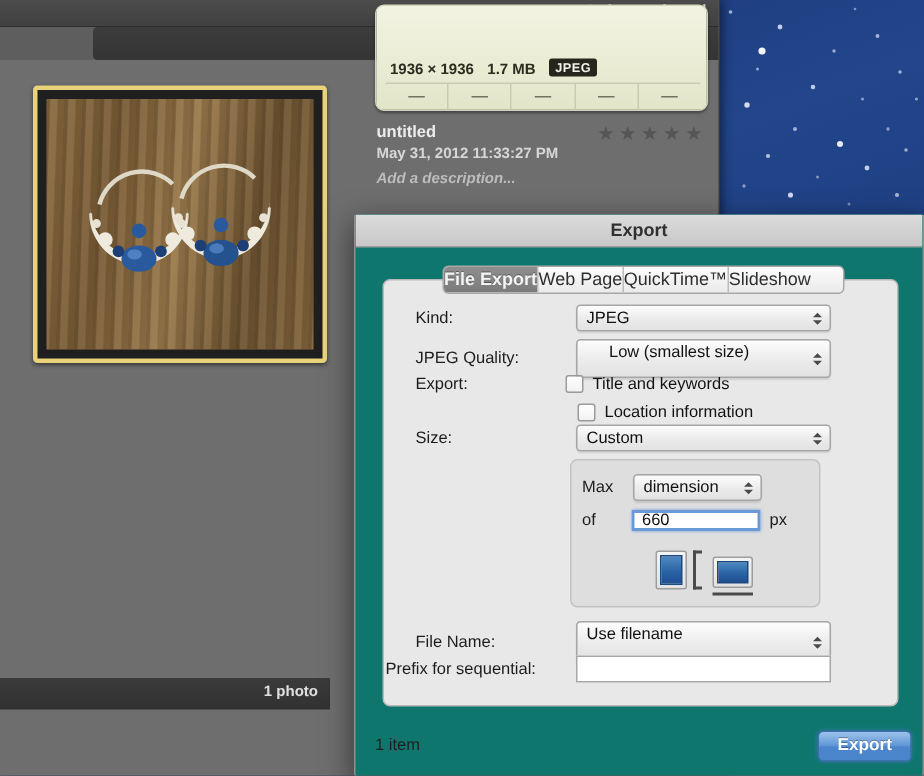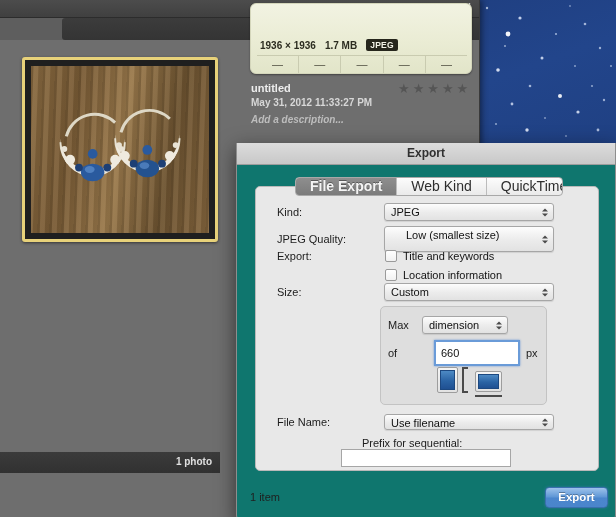--- a/index.html
+++ b/index.html
@@ -200,24 +200,24 @@
     width: 268px; height: 19px;
     display: flex;
     background: linear-gradient(180deg,#fcfcfc 0%,#eaeaea 100%);
     border: 1px solid #a8a8a8;
     border-radius: 4px;
     box-sizing: border-box;
     overflow: hidden;
   }
   .tab {
     flex: 0 0 auto;
-    font-size: 14px;
+    font-size: 12px;
     color: #2e2e2e;
     line-height: 17px;
-    padding: 0 14px;
+    padding: 0 0;
     border-right: 1px solid #bcbcbc;
     white-space: nowrap;
     cursor: default;
   }
   .tab:last-child { border-right: none; }
   .tab.active {
     background: linear-gradient(180deg,#8e8e8e 0%,#7b7b7b 100%);
     color: #f4f4f4;
     font-weight: bold;
     text-shadow: 0 -1px 0 rgba(0,0,0,0.35);
@@ -472,21 +472,21 @@
 <div id="export-dialog">
 
   <div id="dialog-titlebar">
     <span id="dialog-title">Export</span>
   </div>
 
   <div id="content-box"></div>
 
   <div id="tabbar">
     <div class="tab active">File Export</div>
-    <div class="tab">Web Kind</div>
+    <div class="tab">Web Page</div>
     <div class="tab">QuickTime™</div>
     <div class="tab">Slideshow</div>
   </div>
 
   <div class="row" style="left:40px; top:60px; width:310px;">
     <span class="flabel" style="width:100px;">Kind:</span>
     <span class="popup" style="width:170px; height:18px; margin-left:7px;">
       <span>JPEG</span>
       <span class="arrows">
           <span class="up"></span>
@@ -501,21 +501,21 @@
       <span>Low (smallest size)</span>
       <span class="arrows">
           <span class="up"></span>
           <span class="dn"></span>
         </span>
     </span>
   </div>
 
   <div class="row" style="left:40px; top:107px; width:310px;">
     <span class="flabel" style="width:100px;">Export:</span>
-    <span style="display:flex;align-items:center;margin-left:8px;">
+    <span style="display:flex;align-items:center;">
       <span class="checkbox"></span>
       <span class="cb-label">Title and keywords</span>
     </span>
   </div>
   <div class="row" style="left:148px; top:126px;">
     <span style="display:flex;align-items:center;">
       <span class="checkbox"></span>
       <span class="cb-label">Location information</span>
     </span>
   </div>
@@ -537,48 +537,48 @@
       <span class="popup" style="width:86px; height:18px; margin-left:6px;">
         <span>dimension</span>
         <span class="arrows">
             <span class="up"></span>
             <span class="dn"></span>
           </span>
       </span>
     </div>
     <div class="row" style="left:7px; top:33px;">
       <span class="flabel" style="width:28px;">of</span>
-      <input class="textfield focused" style="width: 86px; height: 26px; margin-left: 18px;" value="660">
+      <input class="textfield focused" style="width: 86px; height: 14px; margin-left: 5px;" value="660">
       <span class="flabel" style="margin-left:6px;">px</span>
     </div>
 
     <div class="orient-btn" style="left:56px; top:60px; width:21px; height:26px;">
       <div class="screen"></div>
     </div>
     <div class="orient-stand" style="left:81px; top:60px; width:2px; height:26px;"></div>
     <div class="orient-stand" style="left:81px; top:60px; width:6px; height:2px;"></div>
     <div class="orient-stand" style="left:81px; top:84px; width:6px; height:2px;"></div>
 
     <div class="orient-btn" style="left:94px; top:64px; width:27px; height:21px;">
       <div class="screen"></div>
     </div>
     <div class="orient-stand" style="left:94px; top:88px; width:27px; height:2px;"></div>
   </div>
 
   <div class="row" style="left:40px; top:271px; width:310px;">
     <span class="flabel" style="width:100px;">File Name:</span>
-    <span class="popup" style="width:170px; height:16px; margin-left:7px;">
+    <span class="popup" style="width:170px; height:28px; margin-left:7px;">
       <span>Use filename</span>
       <span class="arrows">
           <span class="up"></span>
           <span class="dn"></span>
         </span>
     </span>
   </div>
 
-  <div class="row" style="left:20px; top:294px; width:330px;flex-direction:column;">
+  <div class="row" style="left:20px; top:294px; width:330px;">
     <span class="flabel" style="width:120px;">Prefix for sequential:</span>
     <input class="textfield" style="width: 170px; height: 18px; margin-left: 7px;" value="">
   </div>
 
   <div id="footer-item">1 item</div>
   <div class="btn" id="btn-export">Export</div>
 </div>
 
 </body></html>

